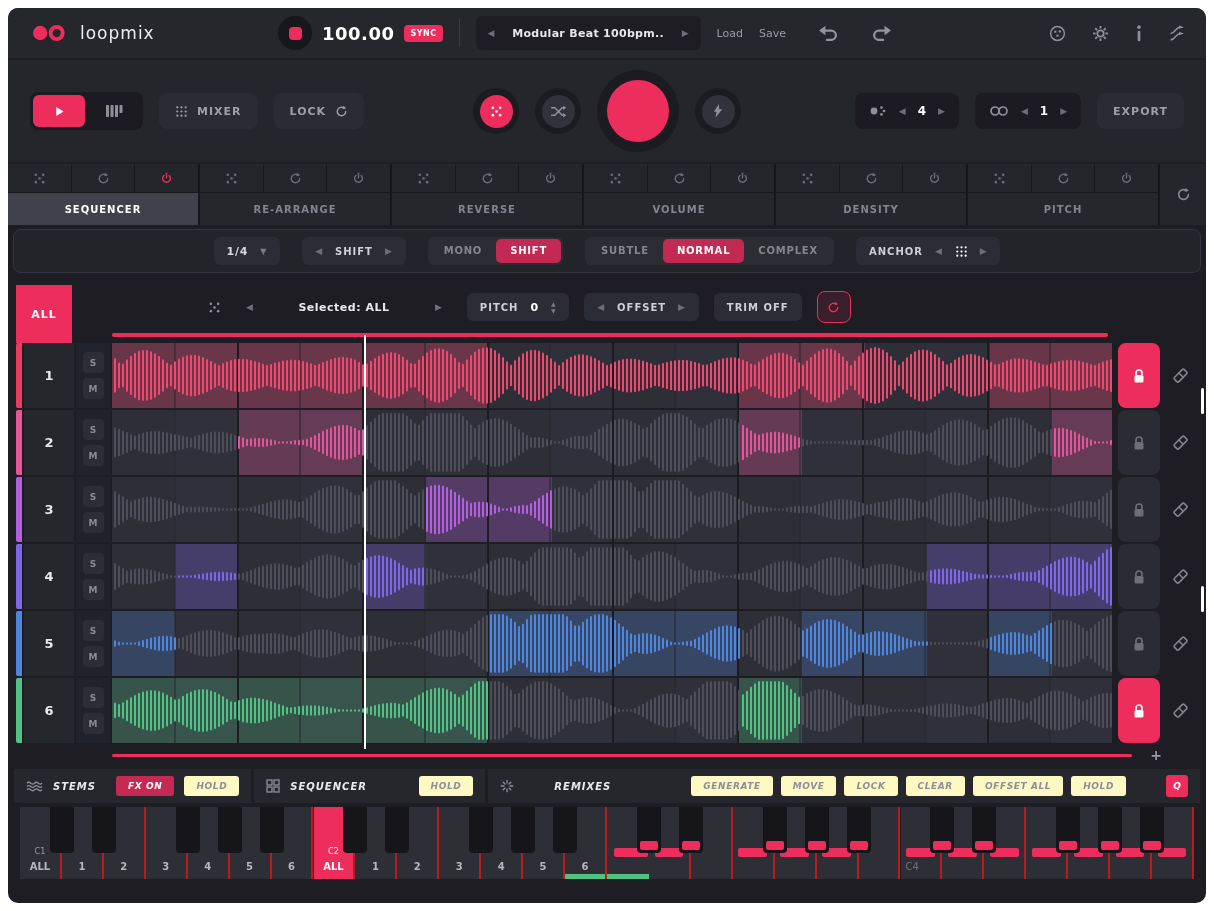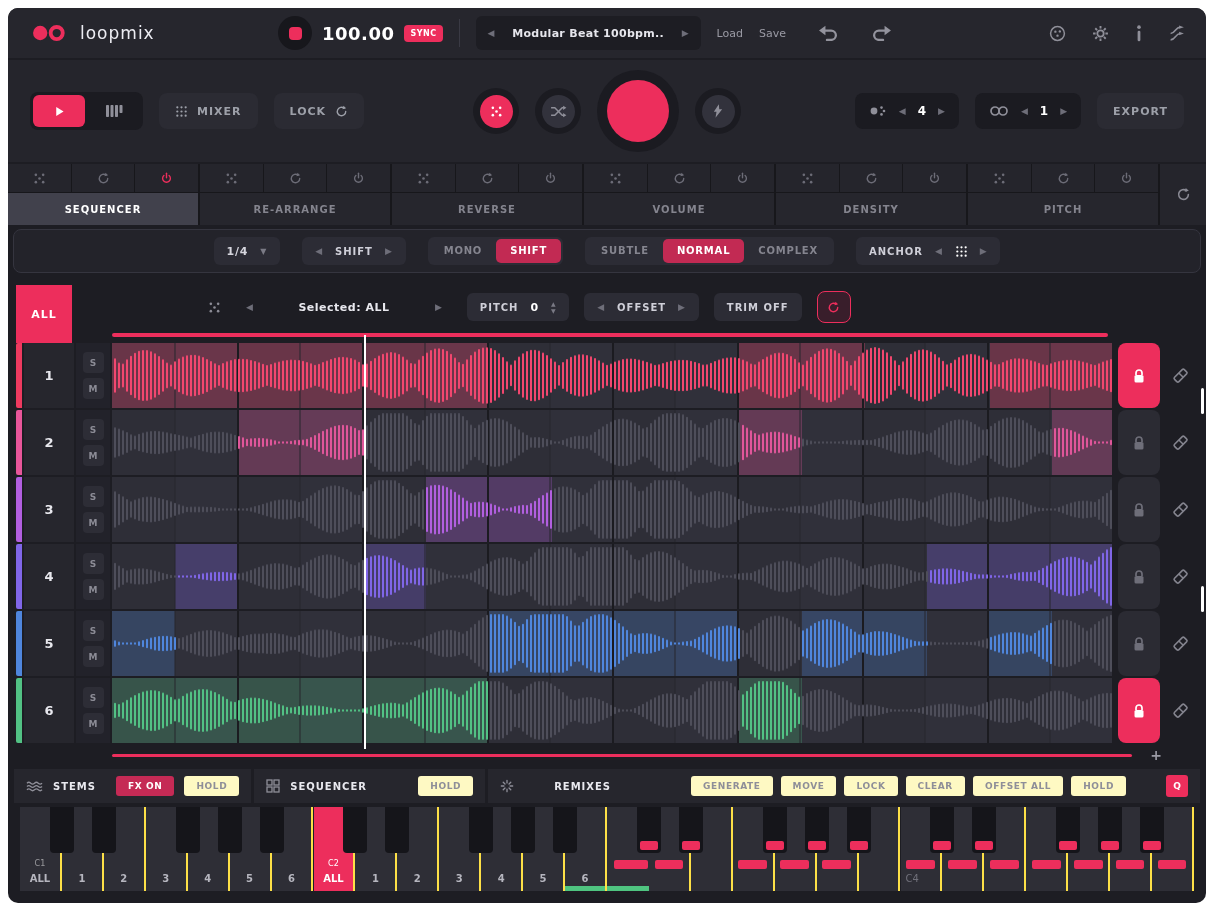--- a/index.html
+++ b/index.html
@@ -96,31 +96,31 @@
   .tlock .icon{width:14px;height:16px;}
   .terase{width:40px;display:flex;align-items:center;justify-content:center;color:#84848e;}
   .terase .icon{width:17px;height:17px;}
   .playhead{position:absolute;top:-8px;bottom:-4px;left:356px;width:2px;background:#ffffff;z-index:5;}
   .bottomline{display:flex;align-items:center;margin:4px 44px 0 104px;height:12px;flex:0 0 auto;}
   .linepink{flex:1;height:3px;background:#ed2e5c;border-radius:2px;margin-right:18px;}
   .plus{color:#9a9aa4;font-size:14px;font-weight:bold;line-height:1;}
   .sdash{position:absolute;right:2px;width:3px;height:26px;border-radius:2px;background:#fff;z-index:6;}
   
   .panels{display:flex;gap:3px;margin:8px 0 0 0;height:34px;flex:0 0 auto;}
-  .panel{background:#26262d;display:flex;align-items:center;gap:10px;padding:0 12px;}
+  .panel{background:#26262d;display:flex;align-items:center;gap:10px;padding:0 12px;font-style:italic;}
   .panel .icon{width:17px;height:13px;color:#8f8f99;}
   .ptitle{font-size:10px;font-weight:bold;letter-spacing:1px;color:#e9e9ef;}
   .ppill{background:#fef9c3;color:#8e8e98;font-size:9px;font-weight:bold;letter-spacing:.6px;padding:5px 12px;border-radius:3px;white-space:nowrap;}
   .ppill.pink{background:#c52a55;color:#fff;}
   .qbtn{width:22px;height:22px;border-radius:3px;background:#ed2e5c;color:#fff;font-size:9px;font-weight:bold;
         display:flex;align-items:center;justify-content:center;}
   .spacer{flex:1;}
   
   .kb{position:relative;flex:1;max-height:84px;margin:4px 12px 0 12px;min-height:70px;}
-  .wkey{position:absolute;top:0;bottom:0;background:#2e2e36;border-right:2px solid #fde047;}
+  .wkey{position:absolute;top:0;bottom:12px;background:#2e2e36;border-right:2px solid #b91c1c;}
   .wkey.active{background:#ed2e5c;}
   .ktop{position:absolute;bottom:23px;width:100%;text-align:center;font-size:8px;color:rgba(255,255,255,.5);}
   .klabel{position:absolute;bottom:7px;width:100%;text-align:center;font-size:10px;font-weight:bold;color:#b6b6bf;}
   .klabel.dim{color:#70707a;font-weight:normal;text-align:left;padding-left:5px;}
   .wkey.active .klabel,.wkey.active .ktop{color:#fff;}
   .kmark{position:absolute;bottom:22px;left:14%;width:72%;height:9px;border-radius:2px;background:#ed2e5c;}
   .kgreen{position:absolute;bottom:0;left:0;width:100%;height:5px;background:#4fc480;}
   .bkey{position:absolute;top:0;height:46px;width:24px;background:#15151a;border-radius:0 0 4px 4px;z-index:3;}
   .bmark{position:absolute;bottom:3px;left:3px;right:3px;height:9px;border-radius:2px;background:#ed2e5c;}
 </style>

